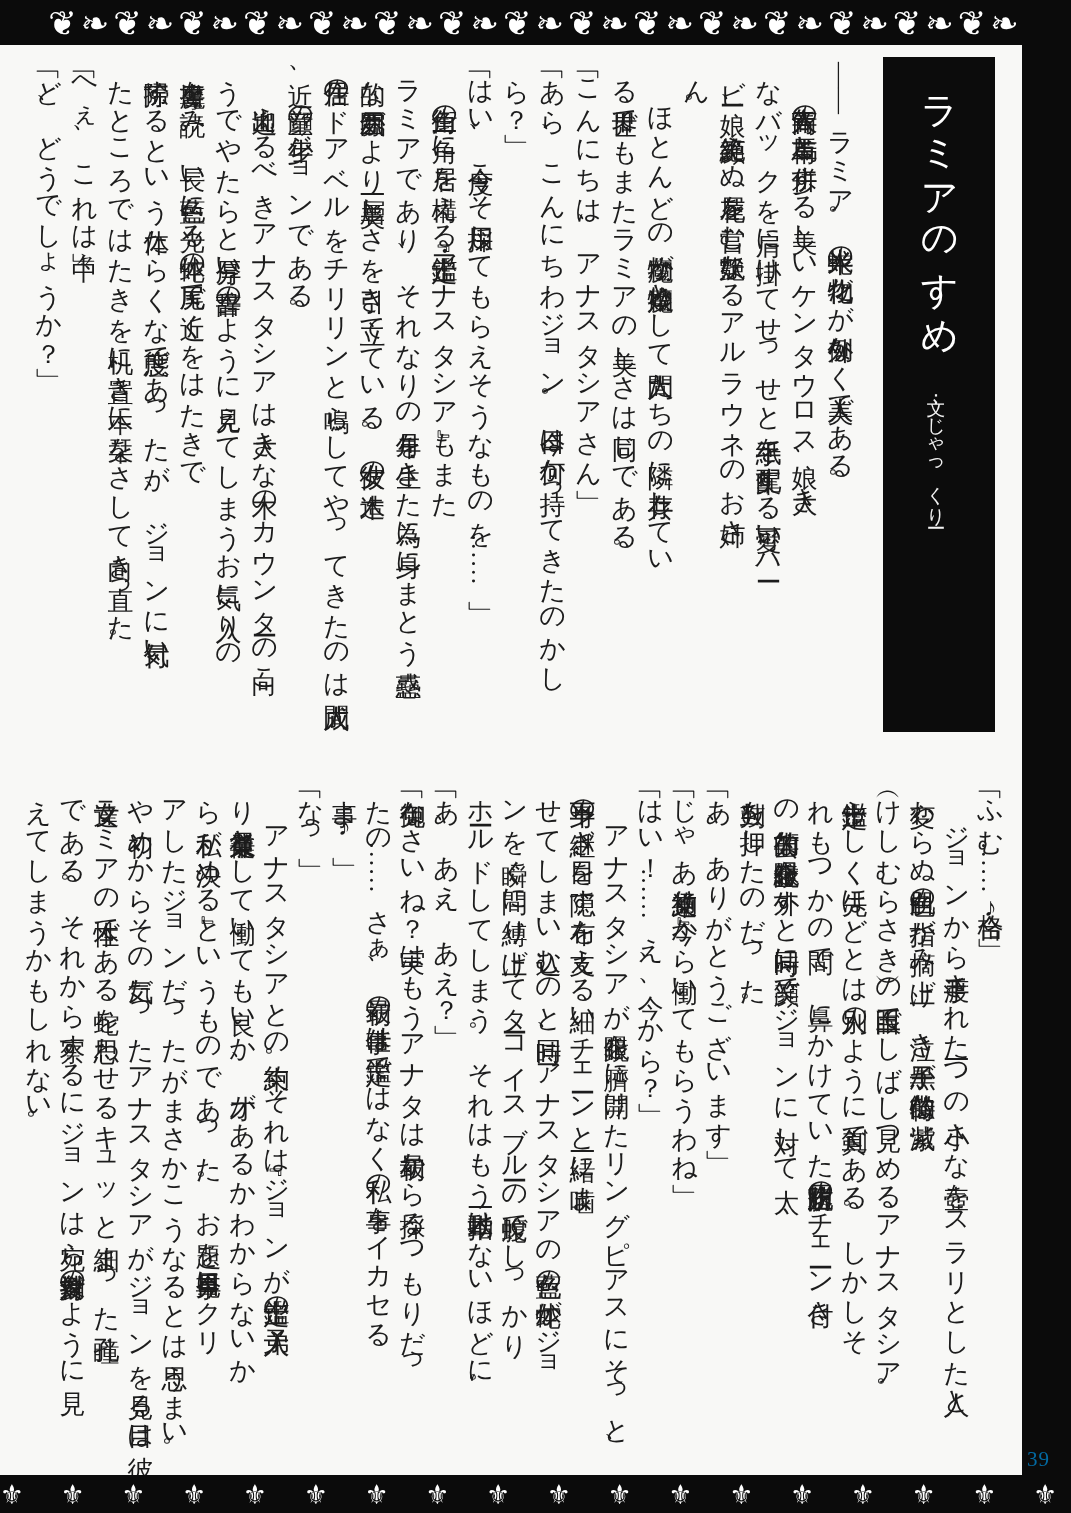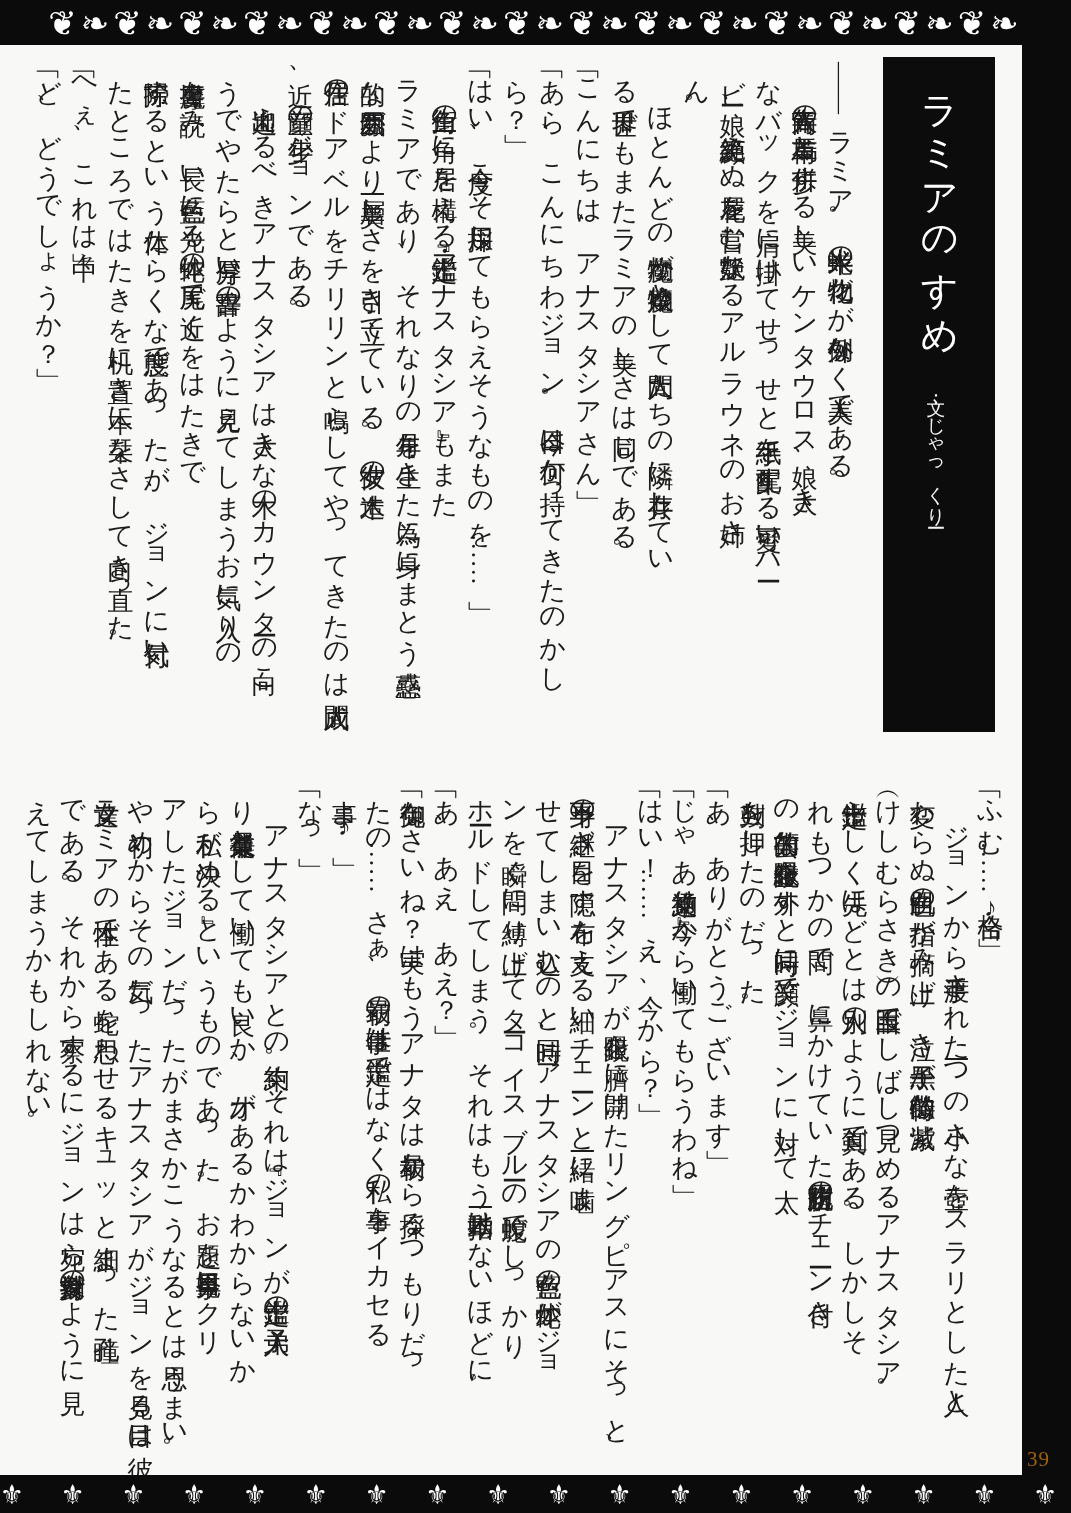--- a/index.html
+++ b/index.html
@@ -20,21 +20,21 @@
   }
   .ornament-top { top:0; height:45px; font-size:34px; letter-spacing:4px; }
   .ornament-bottom { top:1475px; height:38px; font-size:27px; letter-spacing:14px; }
   
   .right-strip {
     position:absolute; top:0; right:0; width:49px; height:1513px;
     background:#0b0b0b; z-index:2;
   }
   .page-number {
     position:absolute; left:1027px; top:1447px; z-index:4;
-    color:#a16207; font-size:21px; letter-spacing:1px;
+    color:#0369a1; font-size:21px; letter-spacing:1px;
   }
   
   .title-box {
     position:absolute; left:883px; top:57px; width:112px; height:675px;
     background:#0c0c0c; z-index:1;
   }
   .title-text {
     position:absolute; top:13px; left:50%; transform:translateX(-50%);
     writing-mode:vertical-rl; text-orientation:mixed;
     color:#ffffff; font-size:37px; line-height:1.15; letter-spacing:2px;

